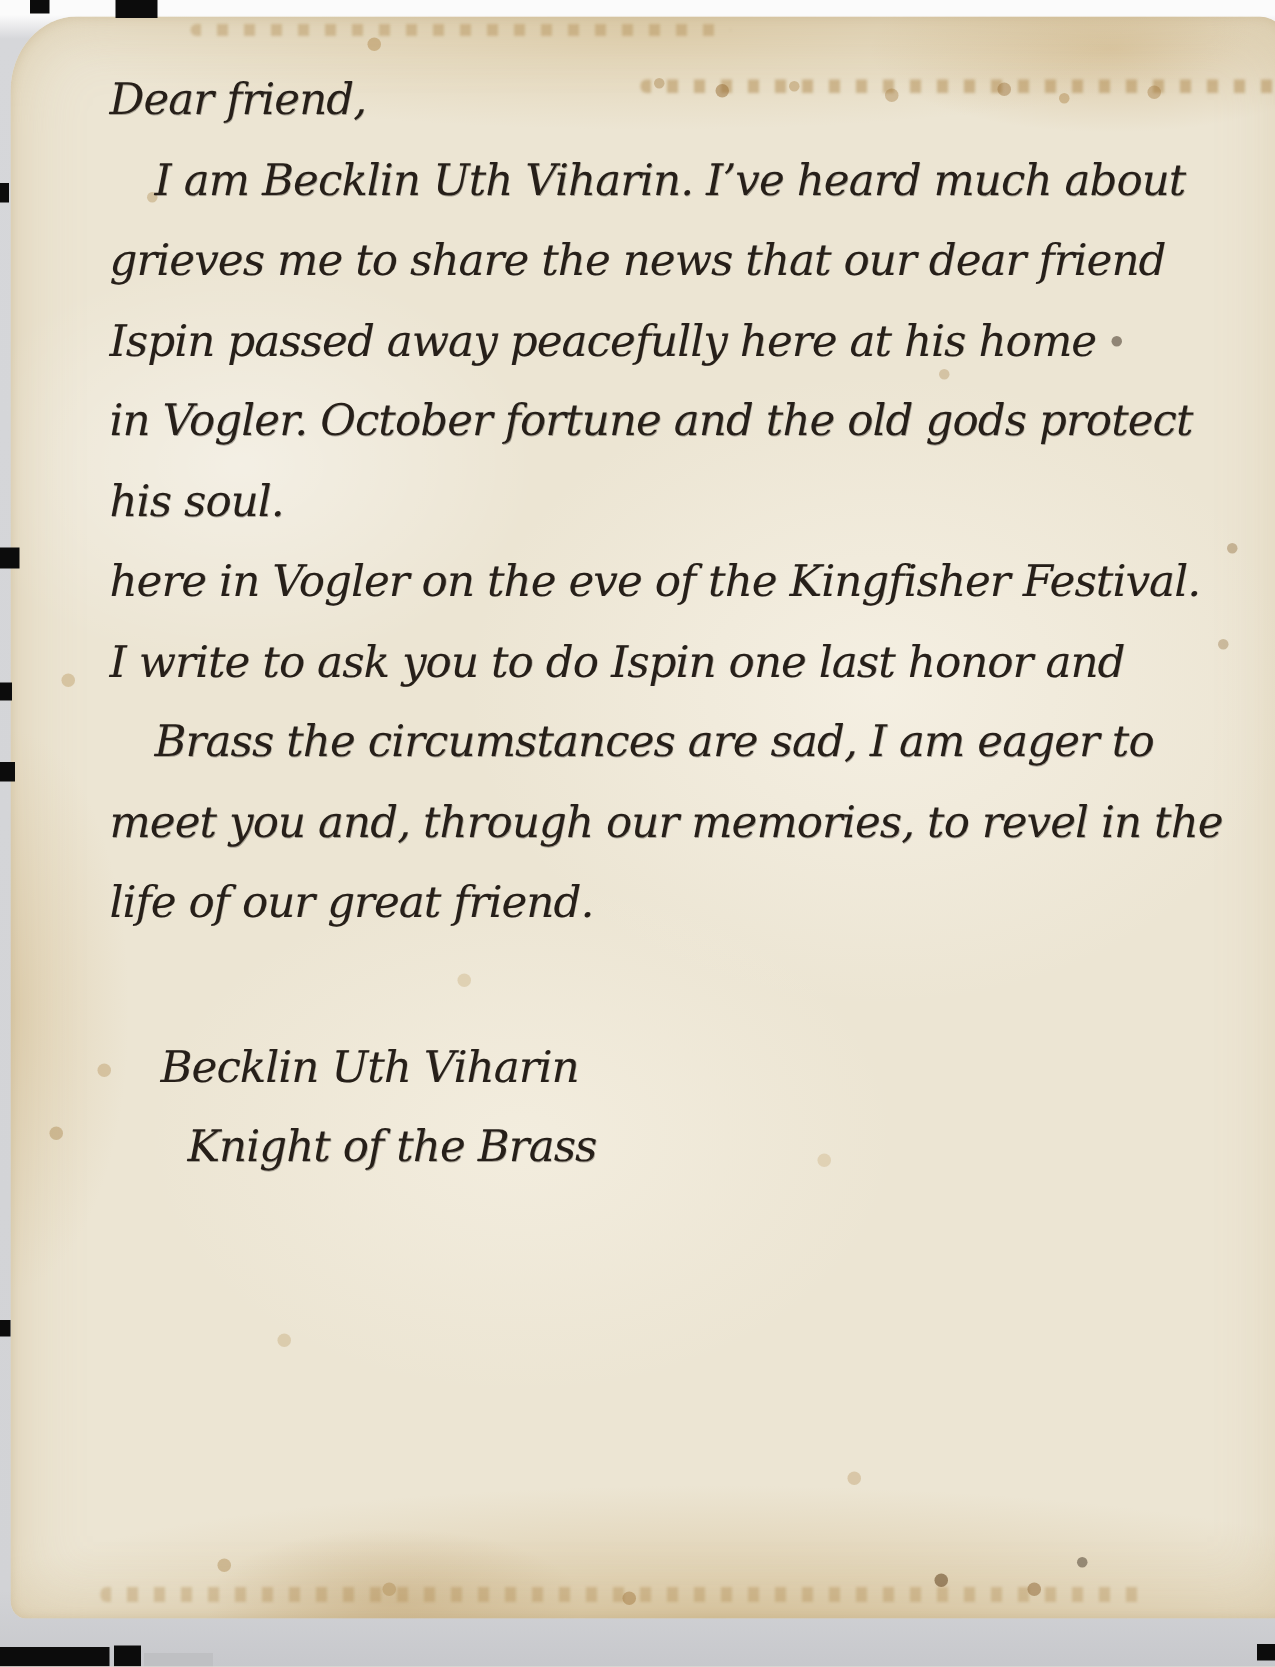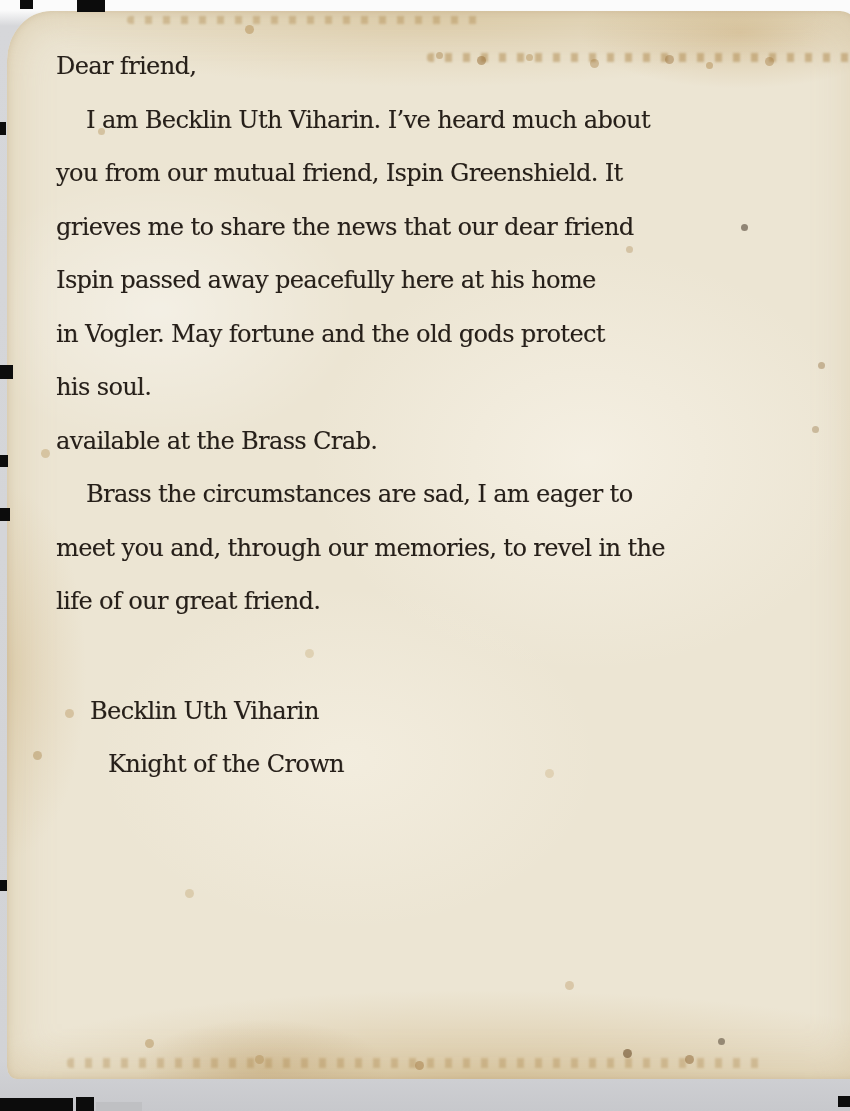--- a/index.html
+++ b/index.html
@@ -79,23 +79,24 @@
   .streak.s2 { left: 120px; top: 5px;  width: 360px; height: 8px; opacity:.8; }
   .streak.s3 { left: 60px;  top: 1047px; width: 700px; height: 10px; opacity:.7; }
 
   
   .artifact { position: absolute; background: #0c0c0c; }
   .artifact.gray { background: #bfc0c3; }
 
   
   .letter-body {
     position: absolute;
-    left: 56px; top: 40px; width: 760px;
+    left: 73px; top: 40px; width: 760px;
     color: #261f19;
-    font-size: 24px;
+    font-style: italic;
+    font-size: 29px;
     letter-spacing: -0.6px;
     line-height: 53.5px;
     text-shadow: 0.4px 0.4px 0 rgba(38,31,25,0.35);
   }
   .line { white-space: nowrap; }
   .line.para-indent { padding-left: 30px; }
   .signature { margin-top: 56px; }
   .signature .sig-name  { padding-left: 34px; }
   .signature .sig-title { padding-left: 52px; }
 </style>
@@ -118,29 +119,29 @@
   <div class="artifact" style="left:0;     top:508px;  width:10px; height:13px;"></div>
   <div class="artifact" style="left:0;     top:880px;  width:7px;  height:11px;"></div>
   <div class="artifact" style="left:0;     top:1098px; width:73px; height:13px;"></div>
   <div class="artifact" style="left:76px;  top:1097px; width:18px; height:14px;"></div>
   <div class="artifact gray" style="left:96px; top:1102px; width:46px; height:9px;"></div>
   <div class="artifact" style="left:838px; top:1096px; width:12px; height:11px;"></div>
 
   <div class="letter-body">
     <div class="line">Dear friend,</div>
     <div class="line para-indent">I am Becklin Uth Viharin. I’ve heard much about</div>
-    <div class="line">you from our mutual friend, Ispin Greenshield. It</div>
     <div class="line">grieves me to share the news that our dear friend</div>
     <div class="line">Ispin passed away peacefully here at his home</div>
-    <div class="line">in Vogler. May fortune and the old gods protect</div>
+    <div class="line">in Vogler. October fortune and the old gods protect</div>
     <div class="line">his soul.</div>
-    <div class="line">available at the Brass Crab.</div>
+    <div class="line">here in Vogler on the eve of the Kingfisher Festival.</div>
+    <div class="line">I write to ask you to do Ispin one last honor and</div>
     <div class="line para-indent">Brass the circumstances are sad, I am eager to</div>
     <div class="line">meet you and, through our memories, to revel in the</div>
     <div class="line">life of our great friend.</div>
 
     <div class="signature">
       <div class="line sig-name">Becklin Uth Viharin</div>
-      <div class="line sig-title">Knight of the Crown</div>
+      <div class="line sig-title">Knight of the Brass</div>
     </div>
   </div>
 
 </div>
 
 </body></html>

